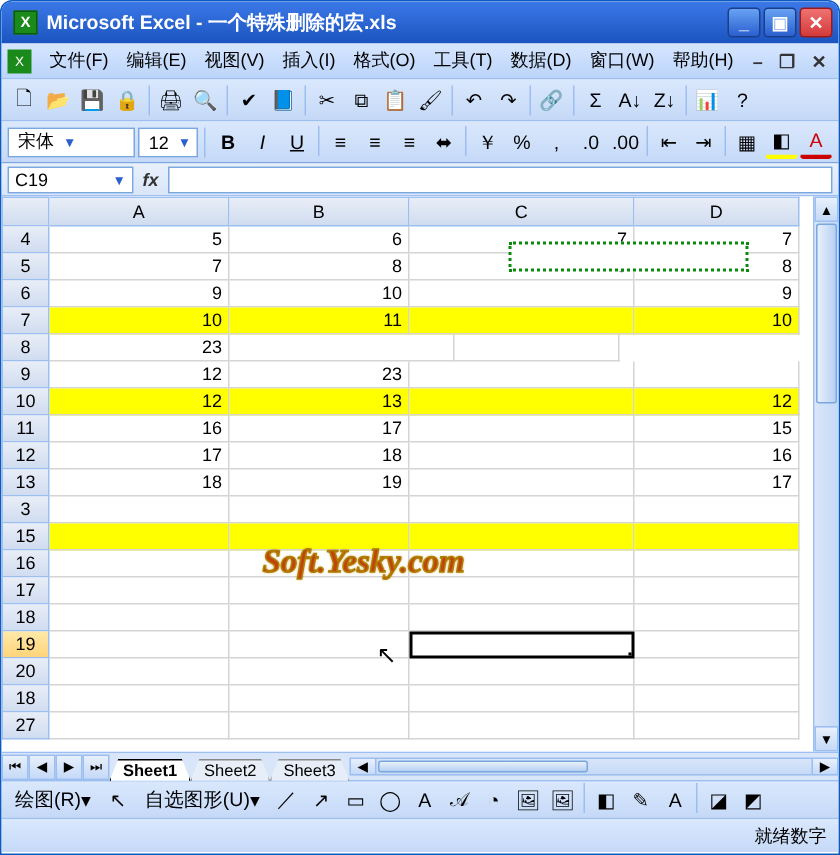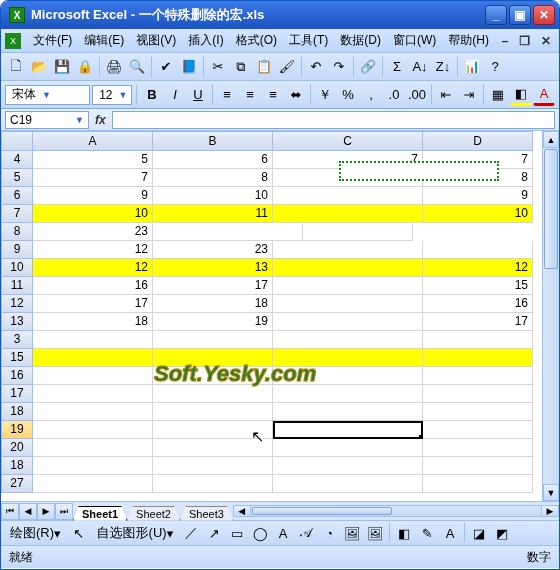--- a/index.html
+++ b/index.html
@@ -50,25 +50,25 @@
 .sheet-tab.active { background:#fff; font-weight:bold; border-color:#000; z-index:2; }
 .sheet-tab:not(.active){ background:#e8eef7; }
 .hsplit { flex:1; background:linear-gradient(#d9e6f9,#c5d9f7); display:flex; }
 .hscroll { flex:1; border:1px solid #9cbef0; display:flex; }
 .hscroll .sbtn { width:17px; background:linear-gradient(#e8f0fc,#c5d9f7); border-right:1px solid #9cbef0; display:flex; align-items:center; justify-content:center; font-size:9px; cursor:pointer; }
 .hscroll .sbtn:last-child{ border-left:1px solid #9cbef0; border-right:none; }
 .hscroll .thumb { width:140px; margin:1px; background:linear-gradient(#e8f0fc,#b8d0f2); border:1px solid #7aa7e0; border-radius:2px; cursor:pointer; }
 .hscroll .track { flex:1; }
 .drawbar { background: linear-gradient(#dae8fd,#c5d9f7); height: 26px; display: flex; align-items: center; padding: 0 4px; gap:2px; border-top:1px solid #9cbef0; border-bottom:1px solid #9cbef0; }
 .statusbar { background: linear-gradient(#dae8fd,#c5d9f7); height: 22px; display: flex; align-items: center; padding: 0 8px; font-size:12px; }
-.statusbar .sec { flex:1; }
+.statusbar .sec { flex:1;text-align:right; }
 .callout { position:absolute; right:60px; top:30px; width:160px; border:2px dotted #0a8a0a; background:#fff; padding:8px; font-size:14px; }
 .callout .title { color:#e02020; font-weight:bold; letter-spacing:2px; text-align:center; margin-bottom:6px; }
 .callout .body { color:#1030c0; font-weight:bold; line-height:18px; }
-.watermark { position:absolute; left:153px; top:230px; font-size:22px; font-weight:bold; font-style:italic; color:#15803d; -webkit-text-stroke:1px #b08000; text-shadow:0 0 2px #b08000; pointer-events:none; font-family: Liberation Sans, sans-serif; }
+.watermark { position:absolute; left:174px; top:230px; font-size:22px; font-weight:bold; font-style:italic; color:#c2410c; -webkit-text-stroke:1px #b08000; text-shadow:0 0 2px #b08000; pointer-events:none; font-family: Liberation Serif, serif; }
 .cursor { position:absolute; left:250px; top:296px; font-size:16px; color:#000; pointer-events:none; }
 </style>
 </head>
 <body>
 
 <div class="titlebar">
   <span class="xicon">X</span>
   <span>Microsoft Excel - 一个特殊删除的宏.xls</span>
   <span class="spacer"></span>
   <span class="winbtn">_</span>

